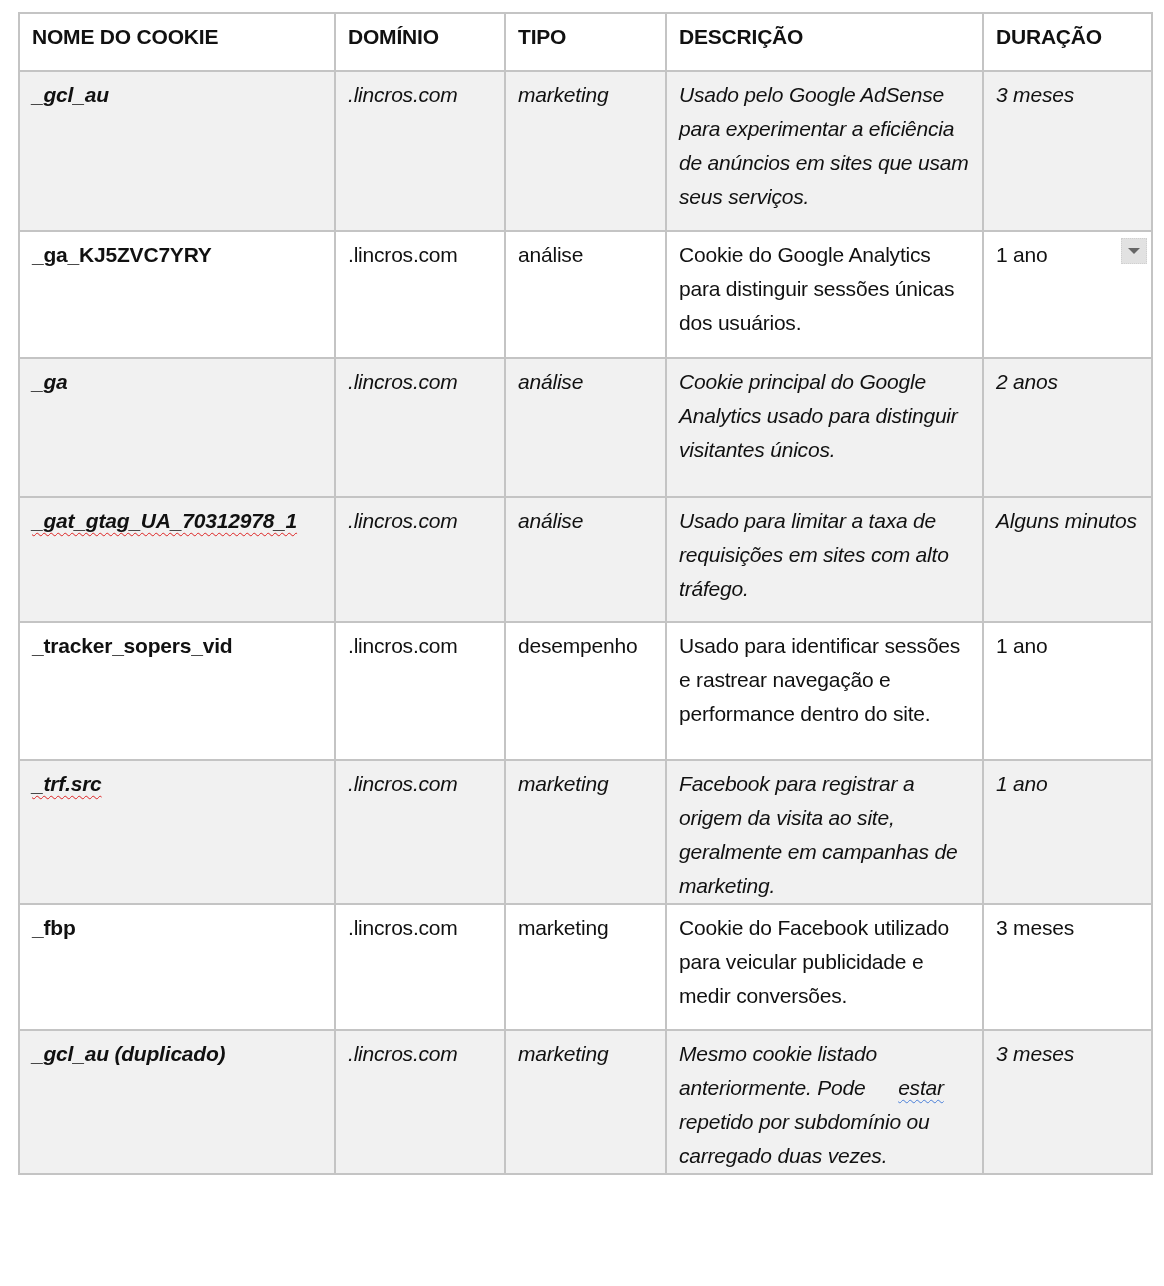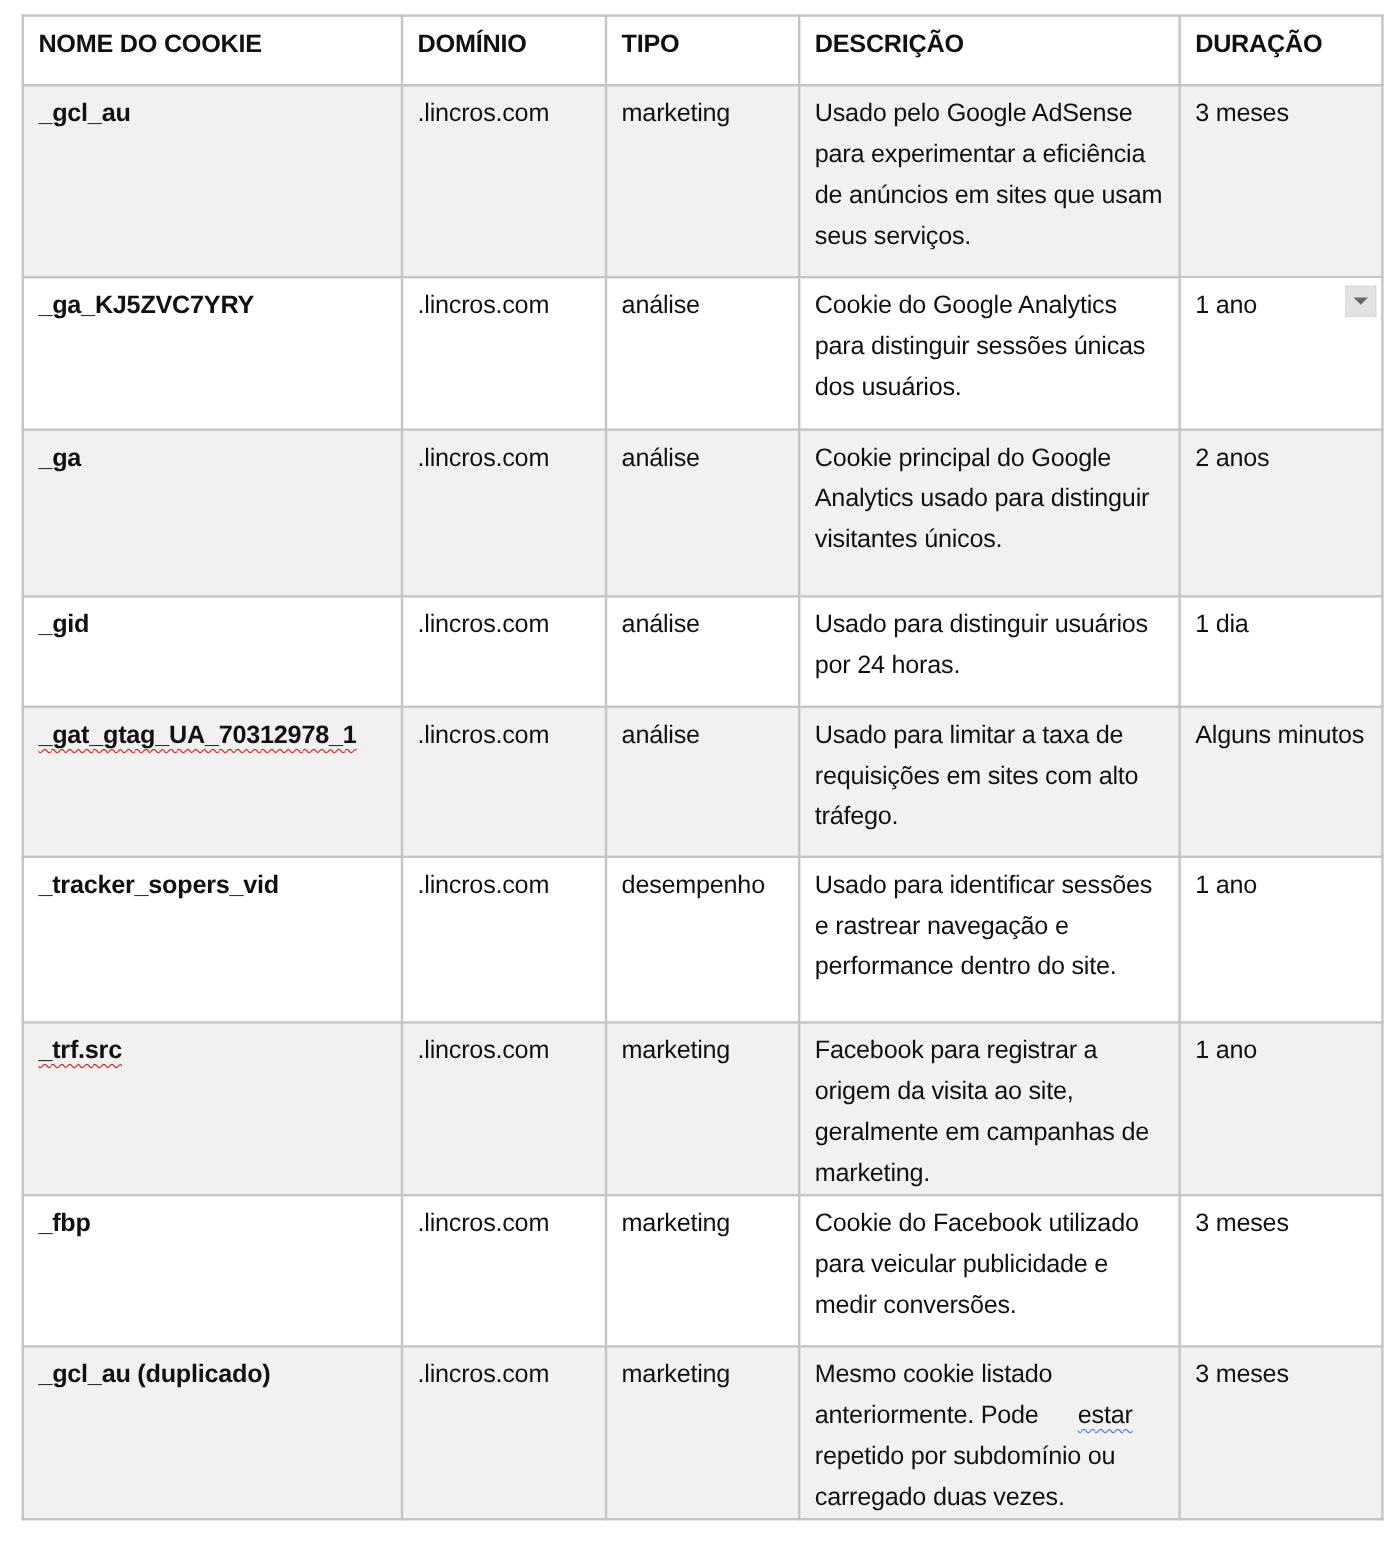--- a/index.html
+++ b/index.html
@@ -14,21 +14,21 @@
     border: 2px solid #c4c4c4;
     vertical-align: top;
     text-align: left;
     padding: 6px 11px 0 12px;
     font-size: 21px;
     line-height: 34px;
     letter-spacing: -0.2px;
   }
   table.cookies th { font-weight: bold; background: #ffffff; height: 50px; }
   table.cookies td.name { font-weight: bold; }
-  tr.shade td { background: #f1f1f1; }
+  tr.shade td { background: #f1f1f1; font-style: italic; }
   tr.plain td { background: #ffffff; }
   col.c1 { width: 316px; } col.c2 { width: 170px; } col.c3 { width: 161px; }
   col.c4 { width: 317px; } col.c5 { width: 169px; }
   .squiggle-red { text-decoration: underline wavy #d22; text-underline-offset: 4px; text-decoration-thickness: 1px; }
   .squiggle-blue { text-decoration: underline wavy #4a7fd8; text-underline-offset: 4px; text-decoration-thickness: 1px; margin-left: 27px; }
   .dur-cell { position: relative; }
   .dropdown-handle {
     position: absolute; right: 4px; top: 6px;
     width: 26px; height: 26px; background: #e2e2e2;
     border: 1px dotted #d0d0d0; box-sizing: border-box;
@@ -80,27 +80,20 @@
         </div>
       </td>
     </tr>
     <tr class="shade" style="height:139px">
       <td class="name">_ga</td>
       <td>.lincros.com</td>
       <td>análise</td>
       <td>Cookie principal do Google Analytics usado para distinguir visitantes únicos.</td>
       <td>2 anos</td>
     </tr>
-    <tr class="plain" style="height:92px">
-      <td class="name">_gid</td>
-      <td>.lincros.com</td>
-      <td>análise</td>
-      <td>Usado para distinguir usuários por 24 horas.</td>
-      <td>1 dia</td>
-    </tr>
     <tr class="shade" style="height:125px">
       <td class="name"><span class="squiggle-red">_gat_gtag_UA_70312978_1</span></td>
       <td>.lincros.com</td>
       <td>análise</td>
       <td>Usado para limitar a taxa de requisições em sites com alto tráfego.</td>
       <td>Alguns minutos</td>
     </tr>
     <tr class="plain" style="height:138px">
       <td class="name">_tracker_sopers_vid</td>
       <td>.lincros.com</td>

